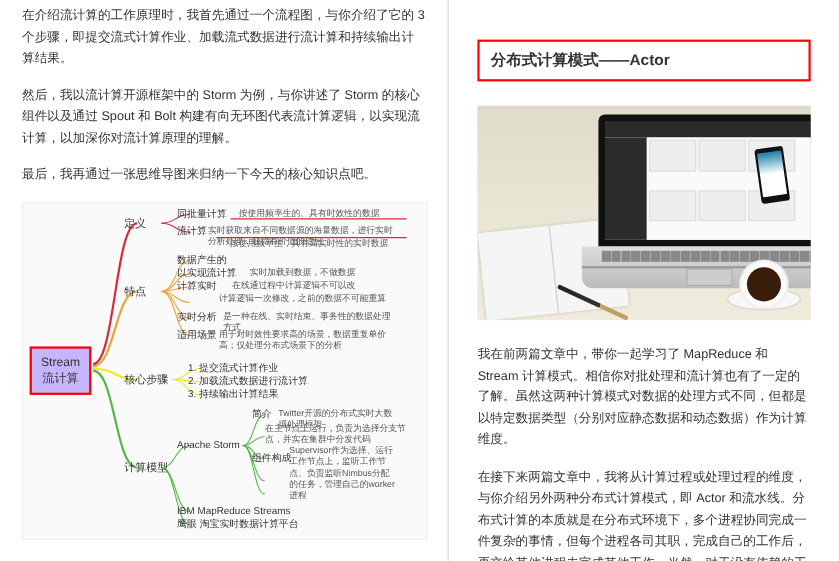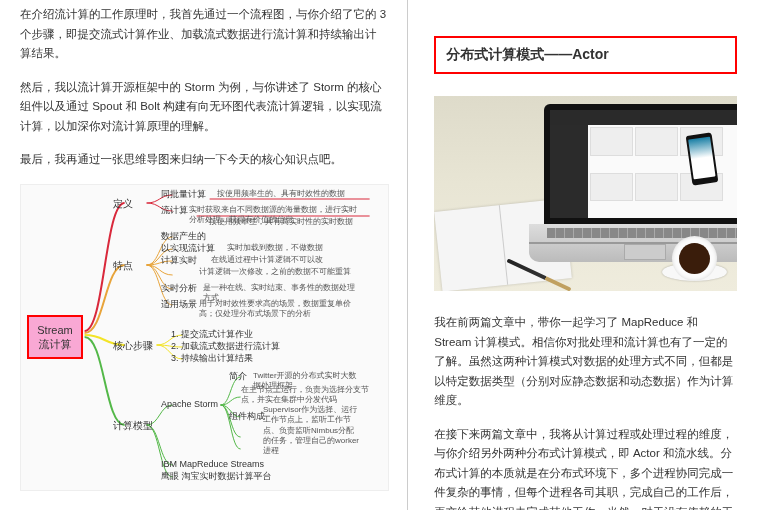--- a/index.html
+++ b/index.html
@@ -46,21 +46,21 @@
     background: #fafafa;
     border: 1px solid #eee;
     position: relative;
     overflow: hidden;
   }
   .mindmap-svg { width: 100%; height: 100%; }
   .root-box {
     position: absolute;
     left: 6px; top: 130px;
     border: 2px solid red;
-    background: #f9a8d4;
+    background: #c4b5fd;
     padding: 6px 4px;
     font-size: 11px;
     text-align: center;
     line-height: 1.3;
     width: 44px;
   }
   .mm-node {
     position: absolute;
     font-size: 9px;
     line-height: 1.3;

